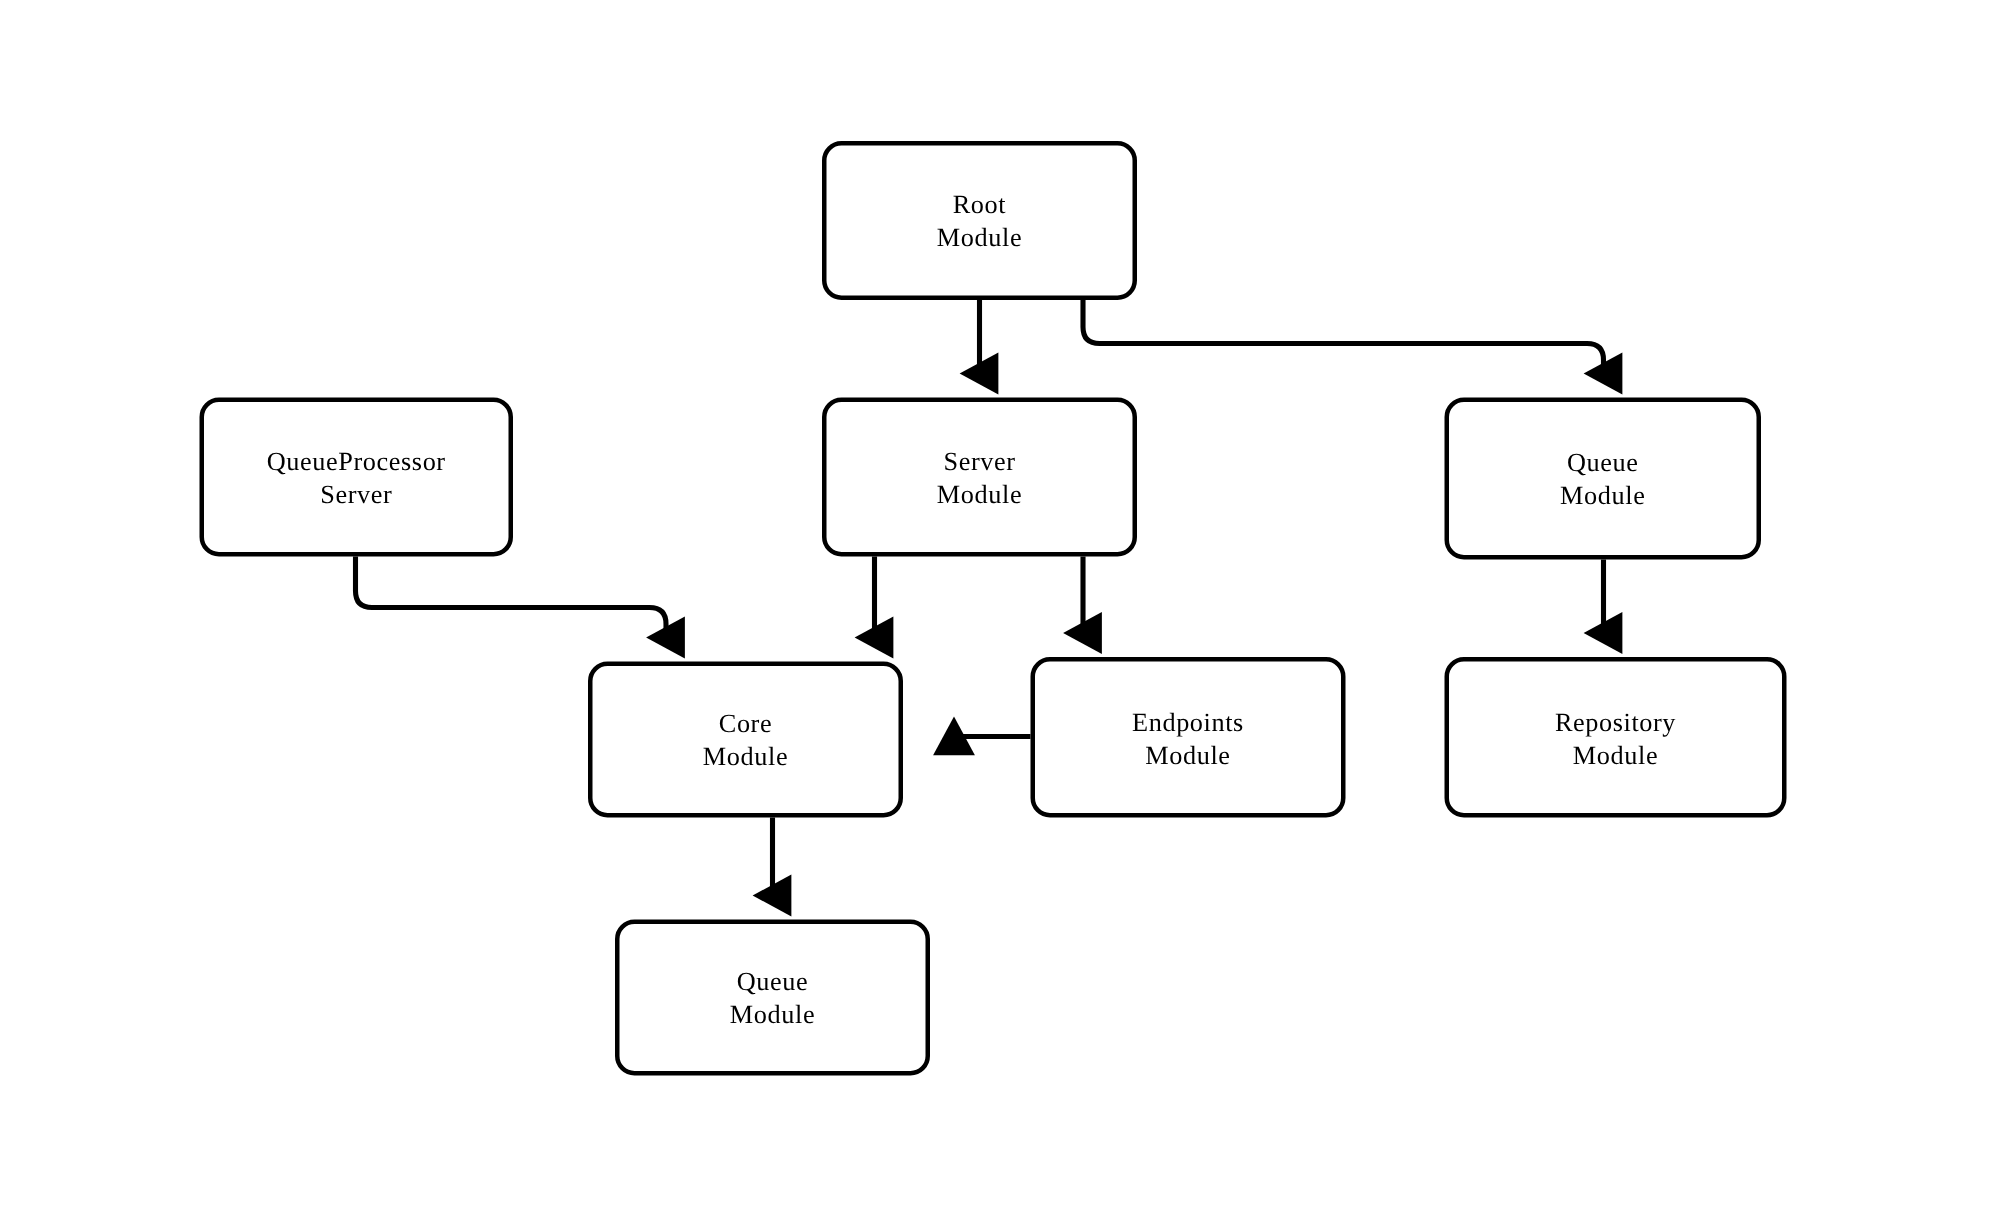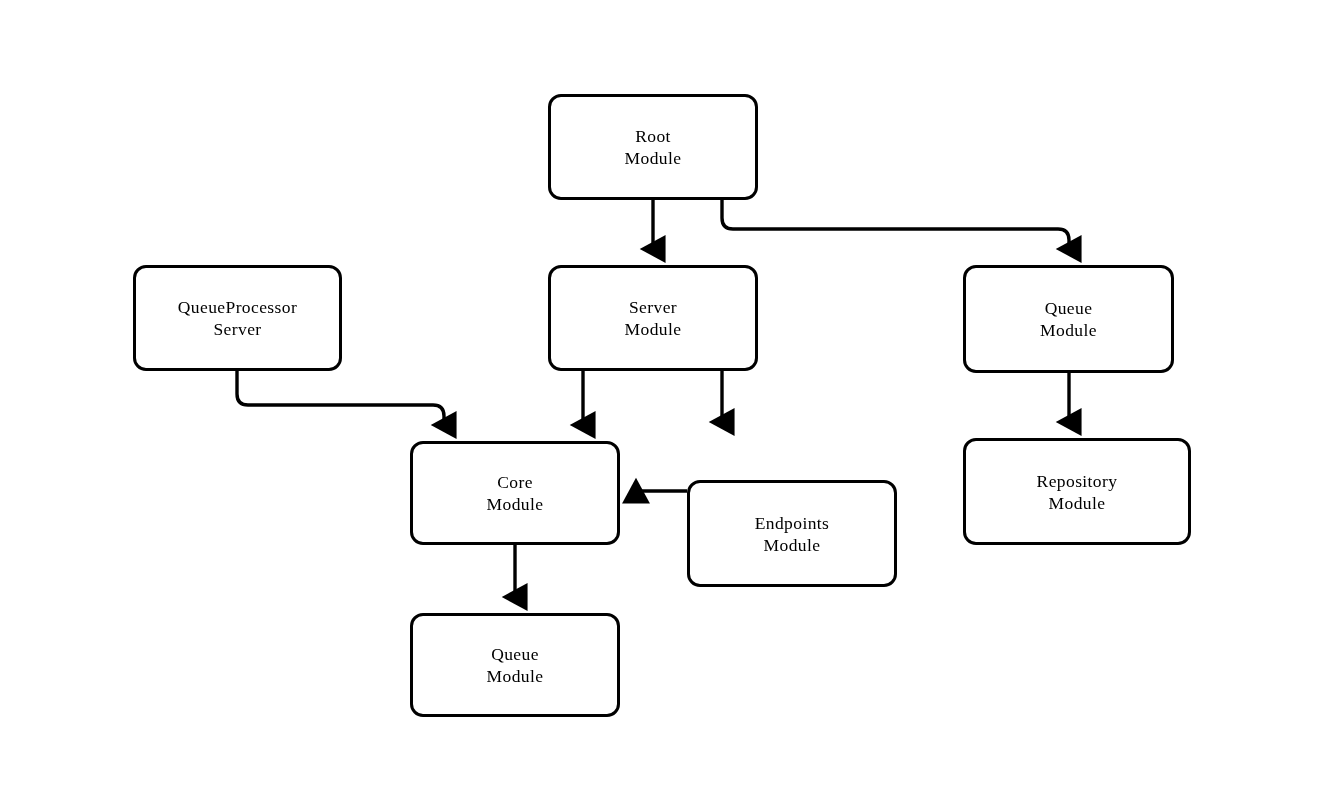--- a/index.html
+++ b/index.html
@@ -93,26 +93,26 @@
   <div class="node-box" style="left:548px; top:265px; width:210px; height:106px;">
     <span class="node-label">Server
 Module</span>
   </div>
 
   <div class="node-box" style="left:963px; top:265px; width:211px; height:108px;">
     <span class="node-label">Queue
 Module</span>
   </div>
 
-  <div class="node-box" style="left:410px; top:441px; width:210px; height:104px;">
+  <div class="node-box" style="left:392px; top:441px; width:210px; height:104px;">
     <span class="node-label">Core
 Module</span>
   </div>
 
-  <div class="node-box" style="left:687px; top:438px; width:210px; height:107px;margin-top:42px;">
+  <div class="node-box" style="left:687px; top:438px; width:210px; height:107px;">
     <span class="node-label">Endpoints
 Module</span>
   </div>
 
   <div class="node-box" style="left:963px; top:438px; width:228px; height:107px;">
     <span class="node-label">Repository
 Module</span>
   </div>
 
   <div class="node-box" style="left:410px; top:613px; width:210px; height:104px;">

